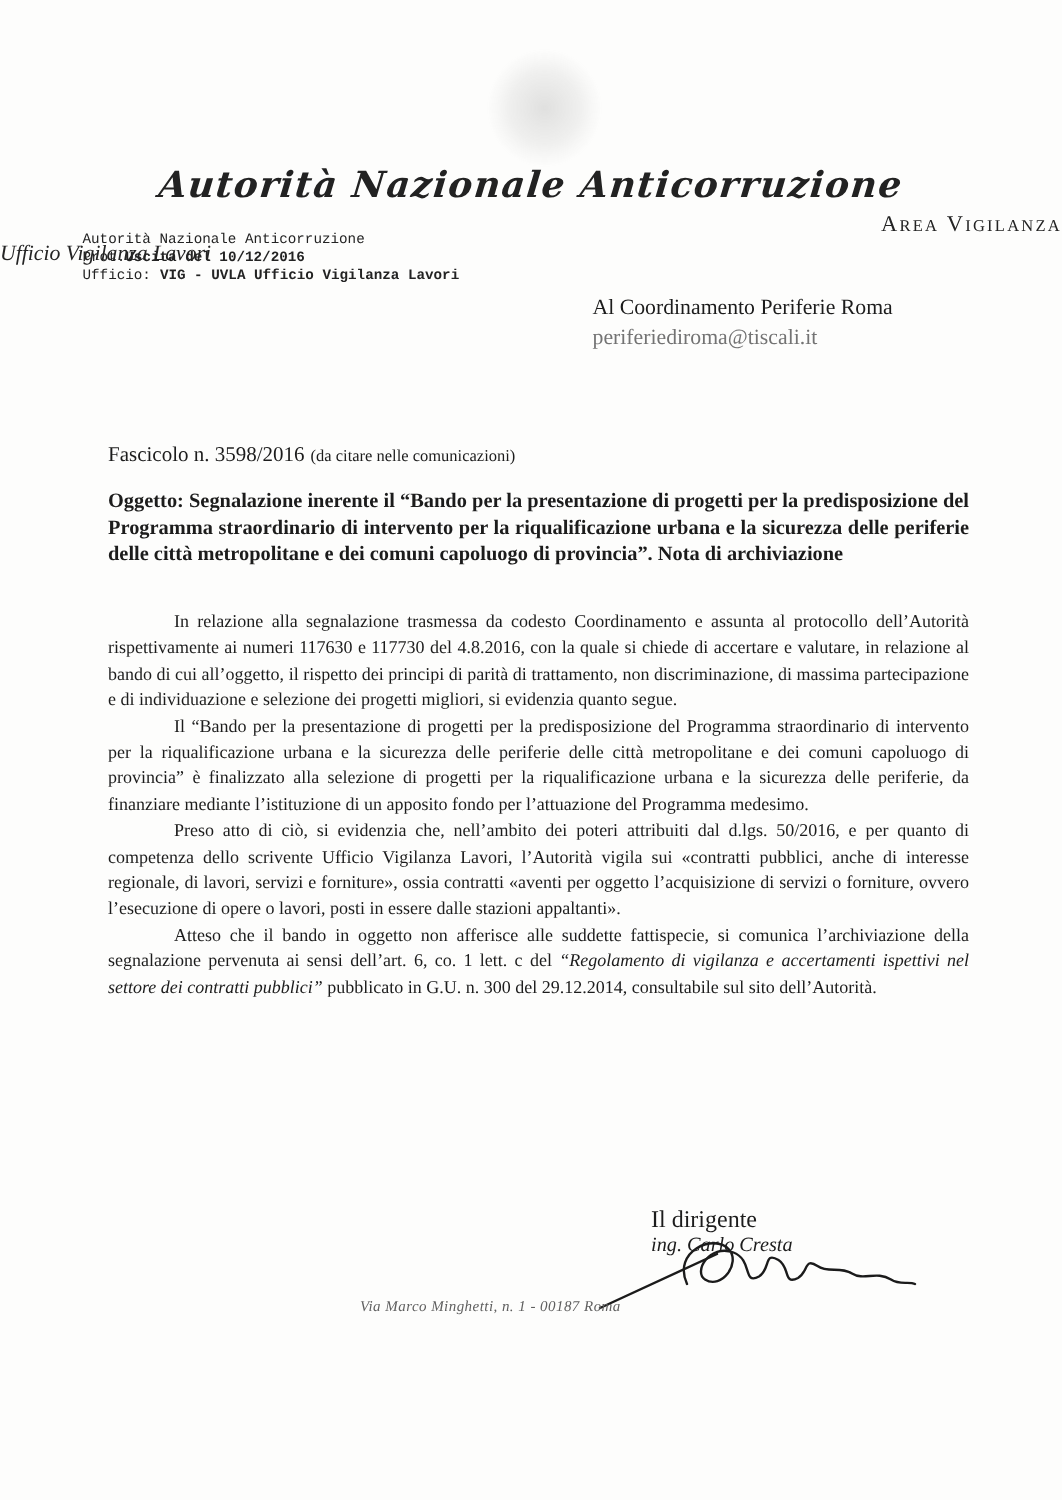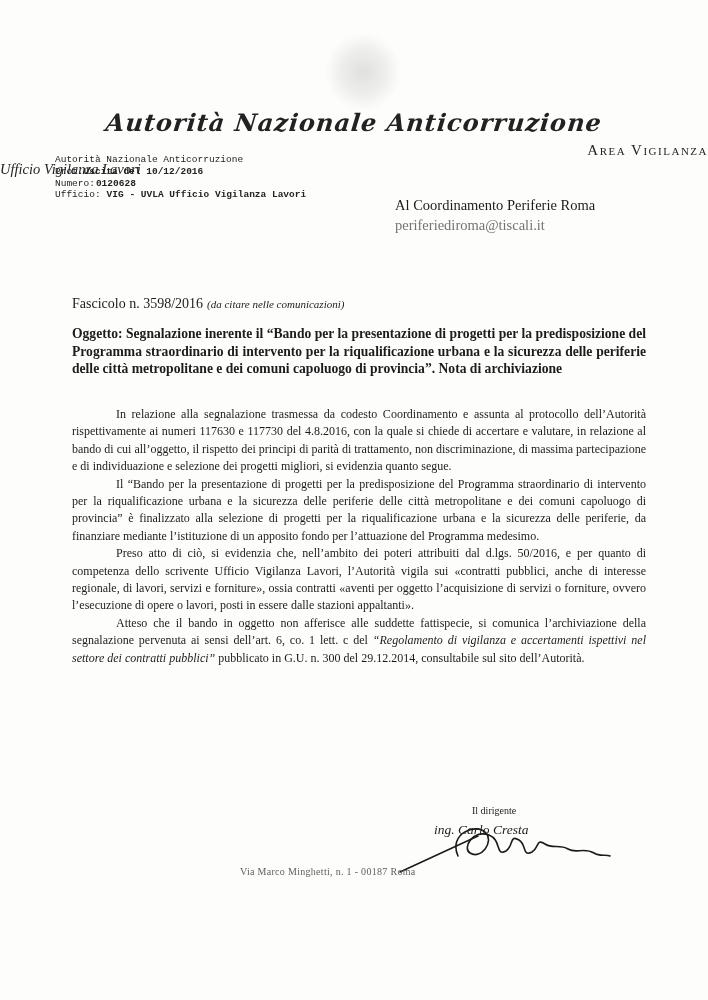--- a/index.html
+++ b/index.html
@@ -53,67 +53,66 @@
   .protocol .g3 b{margin-left:6px;}
   .recipient{
     position:absolute;left:395px;top:196px;
     font-size:14.5px;line-height:19.5px;
   }
   .recipient .email{color:#737373;cursor:pointer;}
   .fascicolo{
     position:absolute;left:72px;top:296px;
     font-size:14px;
   }
-  .fascicolo .note{font-style:italic;font-size:11px;margin-left:4px;}
+  .fascicolo .note{font-size:11px;margin-left:4px;}
   .subject{
     position:absolute;left:72px;top:325px;width:574px;
     font-weight:700;font-size:13.6px;line-height:17.6px;
     text-align:justify;
   }
   .body-block{
     position:absolute;left:72px;top:406px;width:574px;
     font-size:12px;line-height:17.4px;
     text-align:justify;
   }
   .body-block p{margin:0;text-indent:44px;}
   .body-block .it{font-style:italic;}
   .sig-role{
-    position:absolute;left:472px;top:805px;
-    font-size:10px;
+    position:absolute;left:434px;top:805px;
+    font-size:16px;
   }
   .sig-name{
     position:absolute;left:434px;top:822px;
     font-style:italic;font-size:13.5px;
   }
   .signature-svg{
     position:absolute;left:396px;top:816px;
   }
   .footer-address{
     position:absolute;left:240px;top:866px;
-    font-size:10px;
+    font-style:italic;font-size:10px;
     color:#5f5f5f;letter-spacing:0.3px;
   }
 </style>
 </head>
 <body>
 
 <div class="page">
 
   <div class="emblem"></div>
 
   <div class="script-title">Autorità Nazionale Anticorruzione</div>
 
   <div class="area-line">Area Vigilanza</div>
 
   <div class="office-line">Ufficio Vigilanza Lavori</div>
 
   <div class="protocol">
     <div class="g1">Autorità Nazionale Anticorruzione</div>
     <div class="g1"><span>Prot.</span><b>Uscita del 10/12/2016</b></div>
-    <div class="g2"><span>Numero:</span><b>0120628</b></div>
     <div class="g3"><span>Ufficio:</span><b>VIG - UVLA Ufficio Vigilanza Lavori</b></div>
   </div>
 
   <div class="recipient">
     <div>Al Coordinamento Periferie Roma</div>
     <div class="email">periferiediroma@tiscali.it</div>
   </div>
 
   <div class="fascicolo">
     <span>Fascicolo n. 3598/2016</span><span class="note">(da citare nelle comunicazioni)</span>

